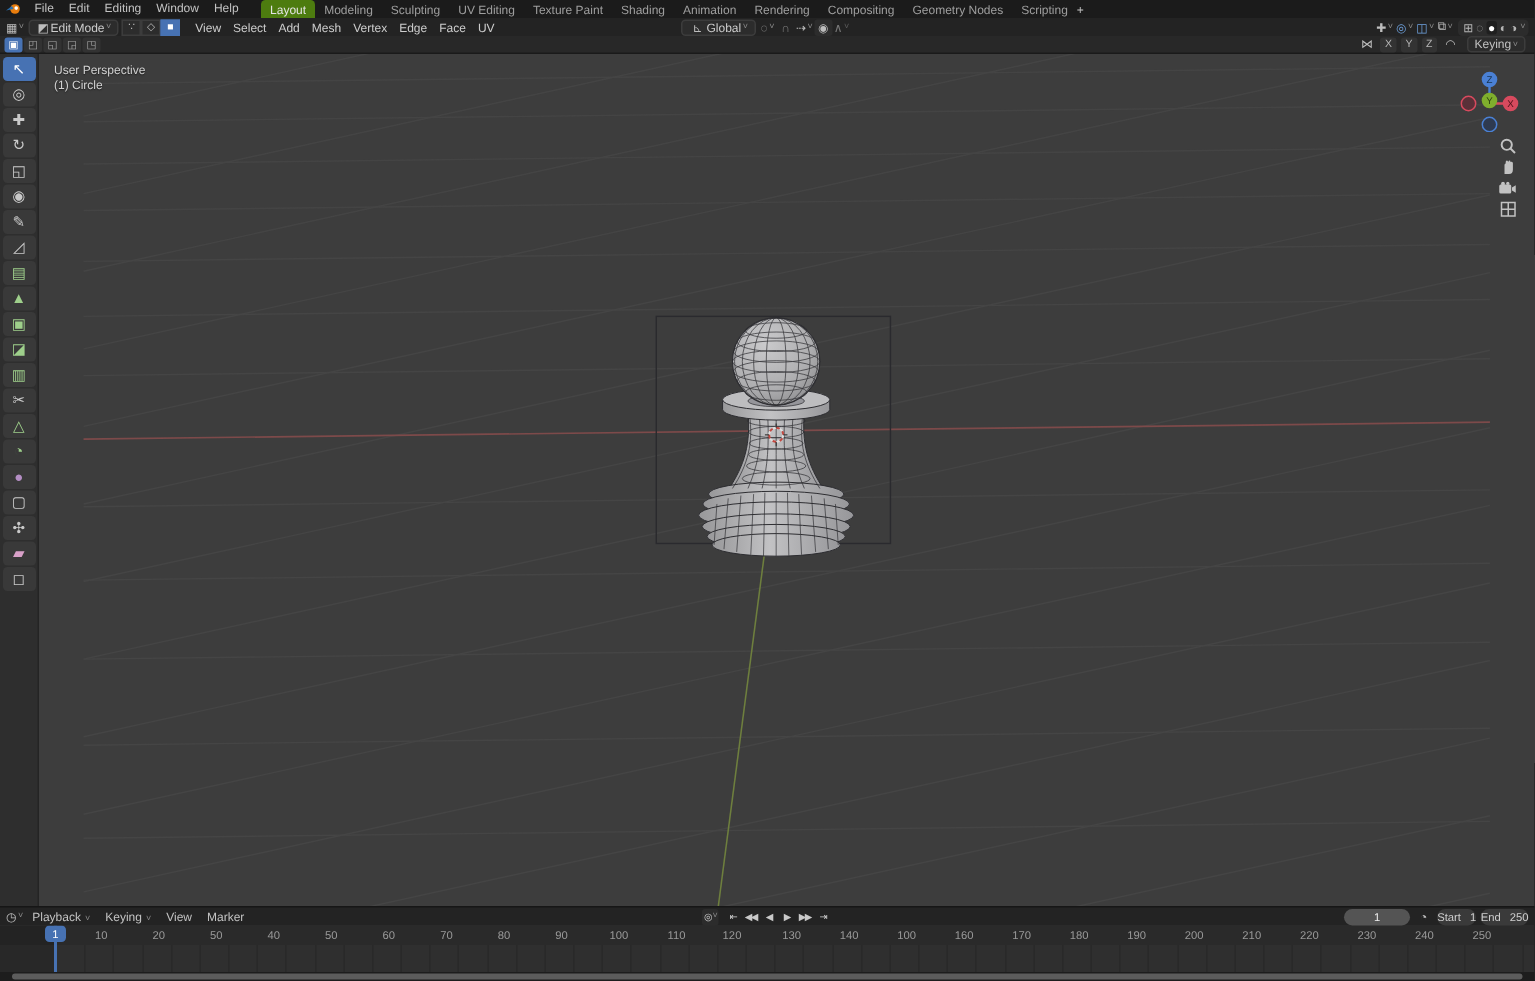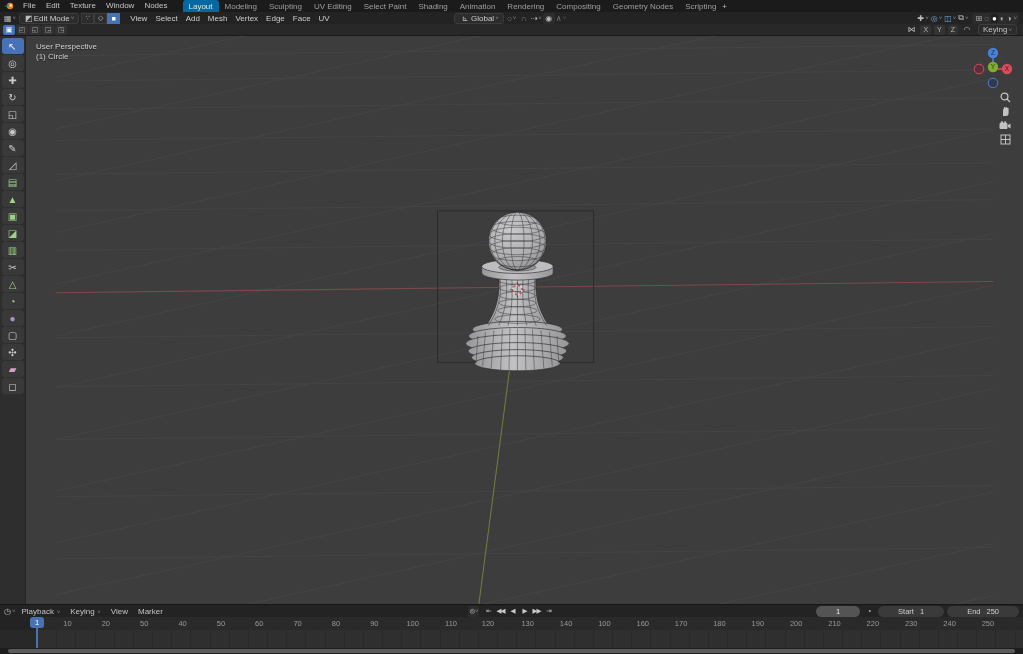--- a/index.html
+++ b/index.html
@@ -9,21 +9,21 @@
 
   
   #topbar { position:absolute; left:0; top:0; width:1023px; height:12px;
             background:#1b1b1b; display:flex; align-items:center; font-size:8px;
             color:#c3c3c3; z-index:30; }
   #topbar .logo { width:18px; display:flex; justify-content:center; }
   #topbar .menu { padding:0 5px; height:12px; line-height:12px; cursor:default;margin-top:44px; }
   #tabs { display:flex; margin-left:10px; height:12px; align-items:flex-end; }
   #tabs .tab { padding:1px 6px 1px; height:12px; line-height:11px; color:#9f9f9f;
                border-radius:3px 3px 0 0; white-space:nowrap; }
-  #tabs .tab.active { background:#0369a1; color:#e4e4e4; }
+  #tabs .tab.active { background:#4d7c0f; color:#e4e4e4; }
 
   
   #vhead { position:absolute; left:0; top:12px; width:1023px; height:12px;
            background:#232323; display:flex; align-items:center; font-size:8px;
            color:#cdcdcd; z-index:30; }
   #vhead .grp { display:flex; align-items:center; }
   .icbtn { display:inline-flex; align-items:center; justify-content:center;
            height:11px; min-width:12px; padding:0 1px; color:#bdbdbd; font-size:8px; }
   .caret { font-size:6px; color:#8b8b8b; margin-left:1px; }
   .dropfield { display:flex; align-items:center; background:#2c2c2c; border:1px solid #3c3c3c;
@@ -74,21 +74,21 @@
   #tl-head { position:absolute; left:0; top:604px; width:1023px; height:13px;
              background:#232323; border-top:1px solid #161616; display:flex;
              align-items:center; font-size:8px; color:#c3c3c3; z-index:30; }
   #tl-head .menu { padding:0 5px; }
   #tl-transport { position:absolute; left:468px; display:flex; align-items:center; gap:1px; }
   #tl-transport .tbtn { min-width:11px; height:11px; display:flex; align-items:center;
                         justify-content:center; font-size:6.5px; color:#c9c9c9; letter-spacing:-1px; }
   #tl-right { position:absolute; right:4px; display:flex; align-items:center; gap:3px; }
   .framefield { background:#545454; border-radius:6px; min-width:44px; height:11px;
                 display:flex; align-items:center; justify-content:center; font-size:7.5px; color:#f0f0f0; }
-  .rangefield { background:#3a3a3a; border-radius:6px; height:11px; padding:0 20px;
+  .rangefield { background:#3a3a3a; border-radius:6px; height:11px; padding:0 0;
                 display:flex; align-items:center; gap:6px; font-size:7.5px; color:#cfcfcf; }
   #tl-ruler { position:absolute; left:0; top:617px; width:1023px; height:13px; background:#2a2a2a; z-index:25; }
   #tl-ruler .num { position:absolute; top:2px; transform:translateX(-50%); font-size:7.5px; color:#999; }
   #tl-channels { position:absolute; left:0; top:630px; width:1023px; height:18px; background:#2f2f2f; z-index:24; }
   #tl-channels .tick { position:absolute; top:0; width:1px; height:18px; background:#292929; }
   #tl-prerange { position:absolute; left:0; top:617px; width:37px; height:31px; background:#00000026; z-index:26; }
   #playhead { position:absolute; left:36px; top:617px; width:2px; height:31px; background:#4772b3; z-index:27; }
   #playhead-label { position:absolute; left:30px; top:617px; width:14px; height:11px; background:#4772b3;
                     border-radius:3px; color:#fff; font-size:7.5px; display:flex; align-items:center;
                     justify-content:center; z-index:28; }
@@ -103,28 +103,28 @@
   <div id="topbar">
     <span class="logo">
       <svg width="10" height="8" viewBox="0 0 10 8">
           <circle cx="6" cy="4" r="3.2" fill="#e87d0d"></circle>
           <circle cx="6.8" cy="3.4" r="1.2" fill="#fff"></circle>
           <path d="M0 5 L4 2 L5 4 Z" fill="#2a6fae"></path>
         </svg>
     </span>
     <div class="grp">
       
-    <span class="menu">File</span><span class="menu">Edit</span><span class="menu">Texture</span><span class="menu">Window</span><span class="menu">Nodes</span></div>
+    <span class="menu">File</span><span class="menu">Edit</span><span class="menu">Editing</span><span class="menu">Window</span><span class="menu">Help</span></div>
     <div id="tabs">
 
     <span class="tab active">Layout</span>
         <span class="tab">Modeling</span>
         <span class="tab">Sculpting</span>
         <span class="tab">UV Editing</span>
-        <span class="tab">Select Paint</span>
+        <span class="tab">Texture Paint</span>
         <span class="tab">Shading</span>
         <span class="tab">Animation</span>
         <span class="tab">Rendering</span>
         <span class="tab">Compositing</span>
         <span class="tab">Geometry Nodes</span>
         <span class="tab">Scripting</span>
       </div>
     <span class="addtab">+</span>
   </div>
 

